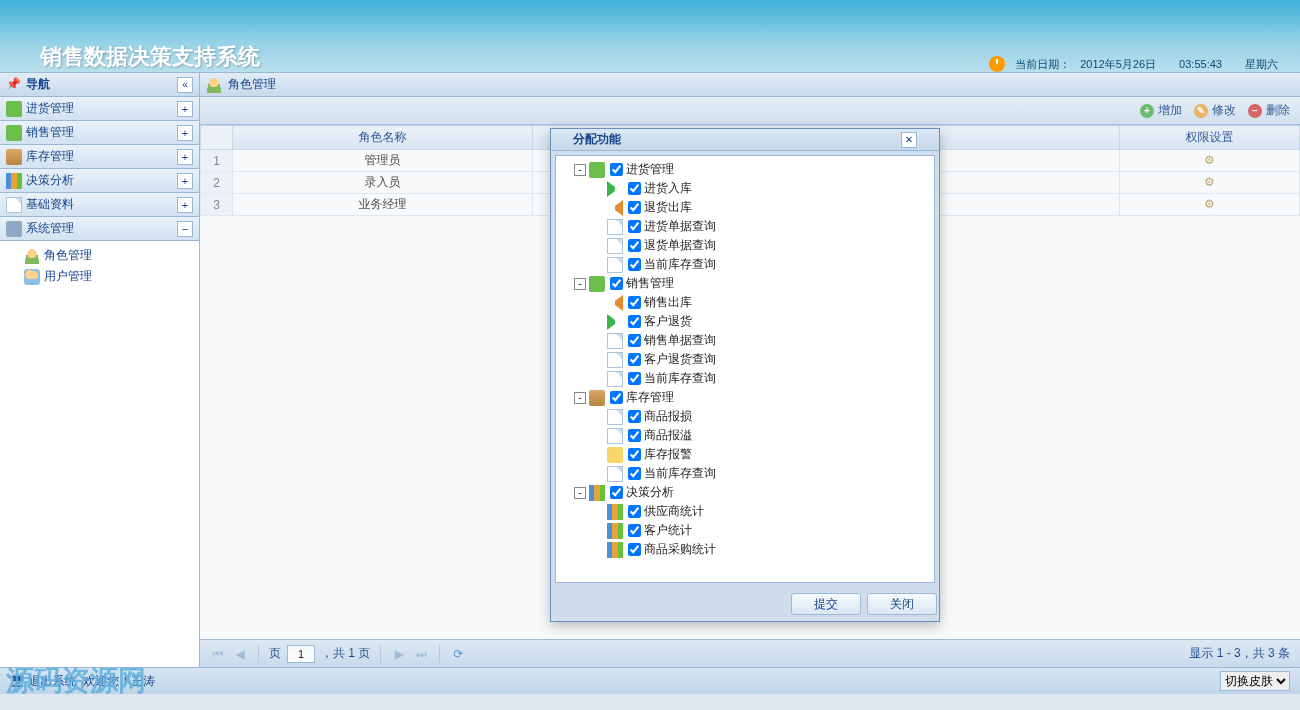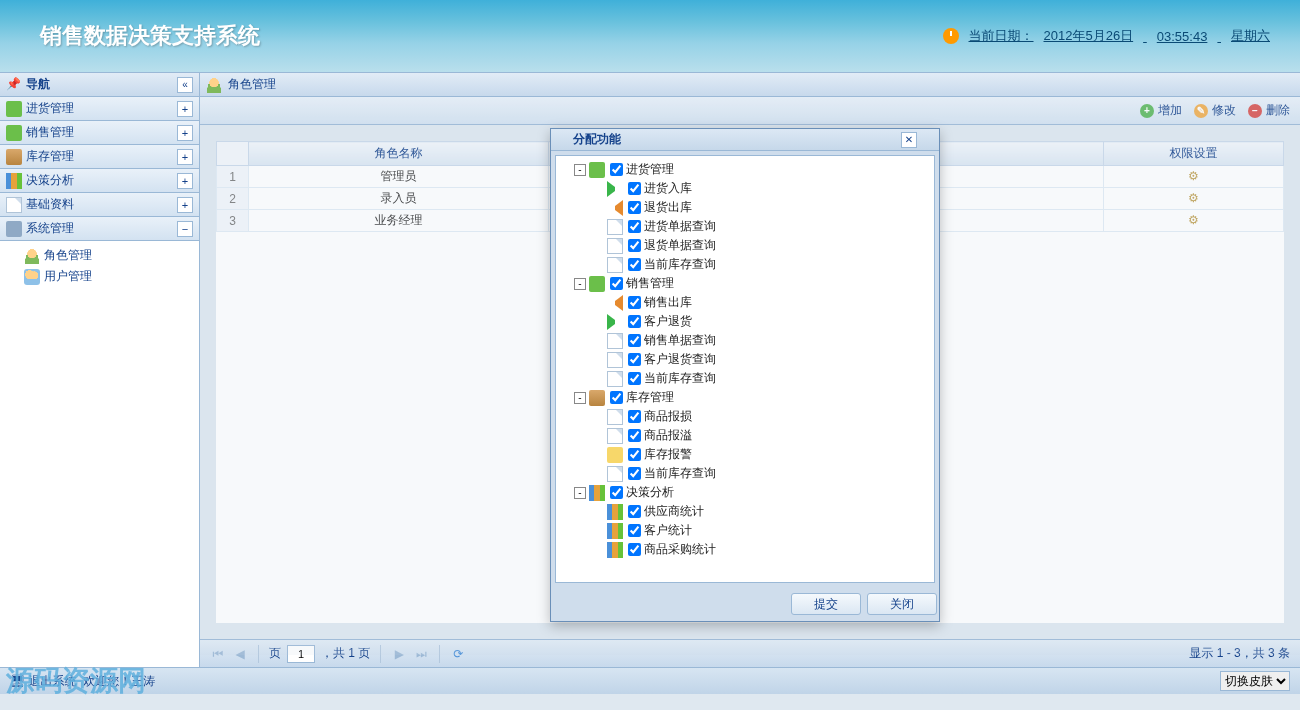--- a/index.html
+++ b/index.html
@@ -1,21 +1,21 @@
 <!DOCTYPE html>
 <html><head>
 <meta charset="utf-8">
 <style>
 * { box-sizing: border-box; margin: 0; padding: 0; }
 body { font-family: Arial, "Microsoft YaHei", sans-serif; font-size: 12px; background: #dfe8f0; color: #15428b; overflow: hidden; width: 1300px; height: 710px; position: relative; }
 
 
-.header { height: 73px; background: linear-gradient(to bottom, #3fb0d9 0%, #68c1dd 30%, #96d2e7 60%, #b9dfec 100%); display: flex; align-items: center; justify-content: space-between; padding: 0 30px 0 40px; border-bottom: 1px solid #9ab8d6; position: relative; }
+.header { height: 73px; background: linear-gradient(to bottom, #3fb0d9 0%, #68c1dd 30%, #96d2e7 60%, #b9dfec 100%); display: flex; align-items: flex-end; justify-content: space-between; padding: 0 22px 0 40px; border-bottom: 1px solid #9ab8d6; position: relative; }
 .header-title { color: #fff; font-size: 22px; font-weight: bold; text-shadow: 1px 1px 2px rgba(0,0,0,.25); }
-.header-date { color: #0a4a75; font-size: 13px; display: flex; align-items: center; gap: 10px; text-decoration: underline; }
+.header-date { color: #0a4a75; font-size: 11px; display: flex; align-items: center; gap: 10px; }
 .clock-icon { width: 16px; height: 16px; background: #ff9a00; border-radius: 50%; position: relative; }
 .clock-icon::after { content: ""; position: absolute; top: 3px; left: 7px; width: 2px; height: 5px; background: #fff; }
 
 
 .main { display: flex; height: 594px; }
 .sidebar { width: 200px; background: #d4e1ef; border-right: 1px solid #9ab8d6; display: flex; flex-direction: column; }
 .content { flex: 1; display: flex; flex-direction: column; background: #dfe8f0; }
 
 
 .nav-header { background: linear-gradient(#e2ecf6, #c7d9ec); height: 24px; display: flex; align-items: center; padding: 0 6px; border-bottom: 1px solid #9ab8d6; }
@@ -32,21 +32,21 @@
 .tree-node { padding: 2px 0 2px 24px; display: flex; align-items: center; cursor: pointer; }
 .tree-node .ico { width: 16px; height: 16px; margin-right: 4px; }
 
 
 .panel-header { background: linear-gradient(#e2ecf6, #c7d9ec); height: 24px; display: flex; align-items: center; padding: 0 6px; border-bottom: 1px solid #9ab8d6; }
 .panel-header .ico { width: 16px; height: 16px; margin-right: 6px; }
 .toolbar { background: linear-gradient(#e9f1f9, #d3e2f1); height: 28px; display: flex; align-items: center; justify-content: flex-end; padding: 0 10px; gap: 12px; border-bottom: 1px solid #9ab8d6; }
 .tbtn { display: flex; align-items: center; gap: 4px; cursor: pointer; color: #15428b; }
 .tbtn .circ { width: 14px; height: 14px; border-radius: 50%; display: flex; align-items: center; justify-content: center; color: #fff; font-size: 10px; font-weight: bold; }
 
-.grid-area { flex: 1; background: #fff; margin: 16px; position: relative; }
+.grid-area { flex: 1; background: #fff; margin: 0; position: relative; }
 .grid { border-collapse: collapse; width: 100%; }
 .grid th { background: linear-gradient(#f2f6fb, #dbe7f3); border: 1px solid #c9d9ea; height: 24px; font-weight: normal; color: #15428b; }
 .grid td { border: 1px solid #e1ebf5; height: 22px; text-align: center; color: #333; }
 .grid .rownum { width: 32px; background: #f2f6fb; color: #777; }
 .col-role { width: 300px; }
 .col-desc { }
 .col-perm { width: 180px; }
 .gear-ico { display: inline-block; width: 16px; height: 16px; color: #c0a050; }
 
 .paging { background: linear-gradient(#e2ecf6, #c7d9ec); height: 28px; display: flex; align-items: center; padding: 0 10px; border-top: 1px solid #9ab8d6; gap: 6px; }

